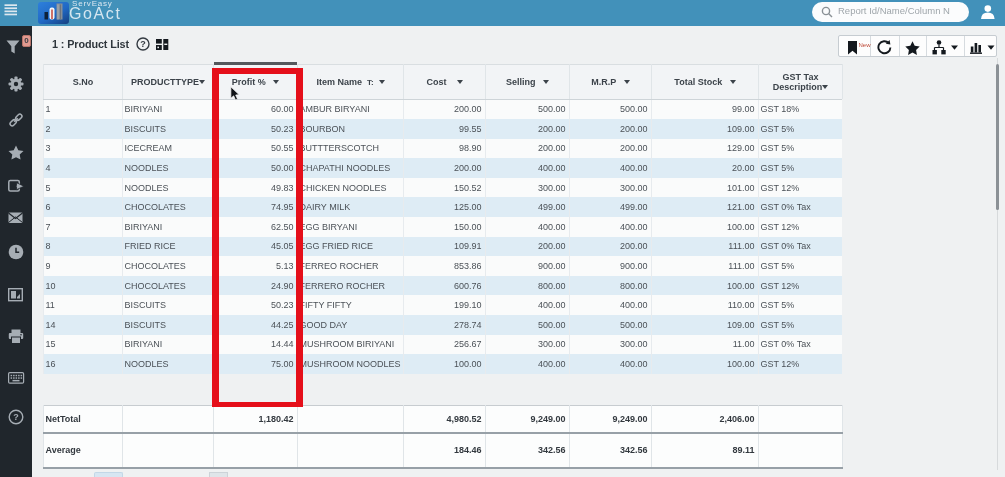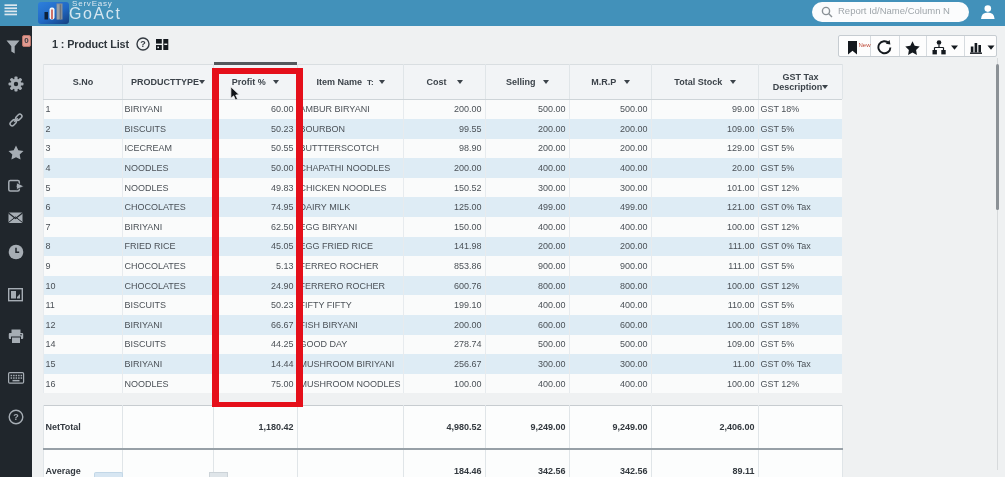--- a/index.html
+++ b/index.html
@@ -22,21 +22,21 @@
 #tbl { position:absolute; left:43px; top:64px; width:799px; }
 table { border-collapse:collapse; table-layout:fixed; width:799px; }
 #thead { border-top:1px solid #d9dee1; background:#f2f4f6; }
 #thead td { border-left:1px solid #e0e5e8; border-right:1px solid #e0e5e8; height:34px; font-size:9px; font-weight:bold; color:#3c434a; text-align:center; vertical-align:middle; padding:0; }
 #bodyclip { height:306px; overflow:hidden; border-top:1px solid #ced4d8; }
 #tbody td { border-left:1px solid #e7ebee; border-right:1px solid #e7ebee; height:19.6px; font-size:9px; color:#4b5157; padding:0 5px; white-space:nowrap; overflow:hidden; }
 #tbody tr:nth-child(even) { background:#deecf5; }
 #tbody tr:nth-child(odd) { background:#fafbfb; }
 td.r { text-align:right; padding-right:3.5px !important; }
 td.l { text-align:left; padding-left:1.5px !important; }
-.totrow td { border-left:1px solid #e0e5e8; border-right:1px solid #e0e5e8; font-size:9px; font-weight:bold; color:#33393f; padding:16px 5px; background:#fcfdfd; }
+.totrow td { border-left:1px solid #e0e5e8; border-right:1px solid #e0e5e8; font-size:9px; font-weight:bold; color:#33393f; padding:8px 5px; background:#fcfdfd; }
 #nettot { border-bottom:2px solid #97a0a7; border-top:1px solid #c7ccd0; }
 #nettot td { height:25px; }
 #avg { border-bottom:2px solid #97a0a7; }
 #avg td { height:34px; }
 
 .car { display:inline-block; width:0; height:0; border-left:3.5px solid transparent; border-right:3.5px solid transparent; border-top:4.5px solid #3c434a; vertical-align:middle; }
 
 #redrect { position:absolute; left:212px; top:67.5px; width:91px; height:339px; border-style:solid; border-color:#e50f1a; border-width:6px 7px 5.5px 7px; }
 #dragbar { position:absolute; left:214px; top:62px; width:83px; height:3px; background:#54585c; }
 
@@ -312,21 +312,21 @@
             <td class="r">400.00</td>
             <td class="r">400.00</td>
             <td class="r">100.00</td>
             <td class="l">GST 12%</td>
           </tr>
 <tr>
             <td class="l">8</td>
             <td class="l">FRIED RICE</td>
             <td class="r">45.05</td>
             <td class="l">EGG FRIED RICE</td>
-            <td class="r">141.98</td>
+            <td class="r">109.91</td>
             <td class="r">200.00</td>
             <td class="r">200.00</td>
             <td class="r">111.00</td>
             <td class="l">GST 0% Tax</td>
           </tr>
 <tr>
             <td class="l">9</td>
             <td class="l">CHOCOLATES</td>
             <td class="r">5.13</td>
             <td class="l">FERREO ROCHER</td>
@@ -350,31 +350,20 @@
 <tr>
             <td class="l">11</td>
             <td class="l">BISCUITS</td>
             <td class="r">50.23</td>
             <td class="l">FIFTY FIFTY</td>
             <td class="r">199.10</td>
             <td class="r">400.00</td>
             <td class="r">400.00</td>
             <td class="r">110.00</td>
             <td class="l">GST 5%</td>
-          </tr>
-<tr>
-            <td class="l">12</td>
-            <td class="l">BIRIYANI</td>
-            <td class="r">66.67</td>
-            <td class="l">FISH BIRYANI</td>
-            <td class="r">200.00</td>
-            <td class="r">600.00</td>
-            <td class="r">600.00</td>
-            <td class="r">100.00</td>
-            <td class="l">GST 18%</td>
           </tr>
 <tr>
             <td class="l">14</td>
             <td class="l">BISCUITS</td>
             <td class="r">44.25</td>
             <td class="l">GOOD DAY</td>
             <td class="r">278.74</td>
             <td class="r">500.00</td>
             <td class="r">500.00</td>
             <td class="r">109.00</td>

